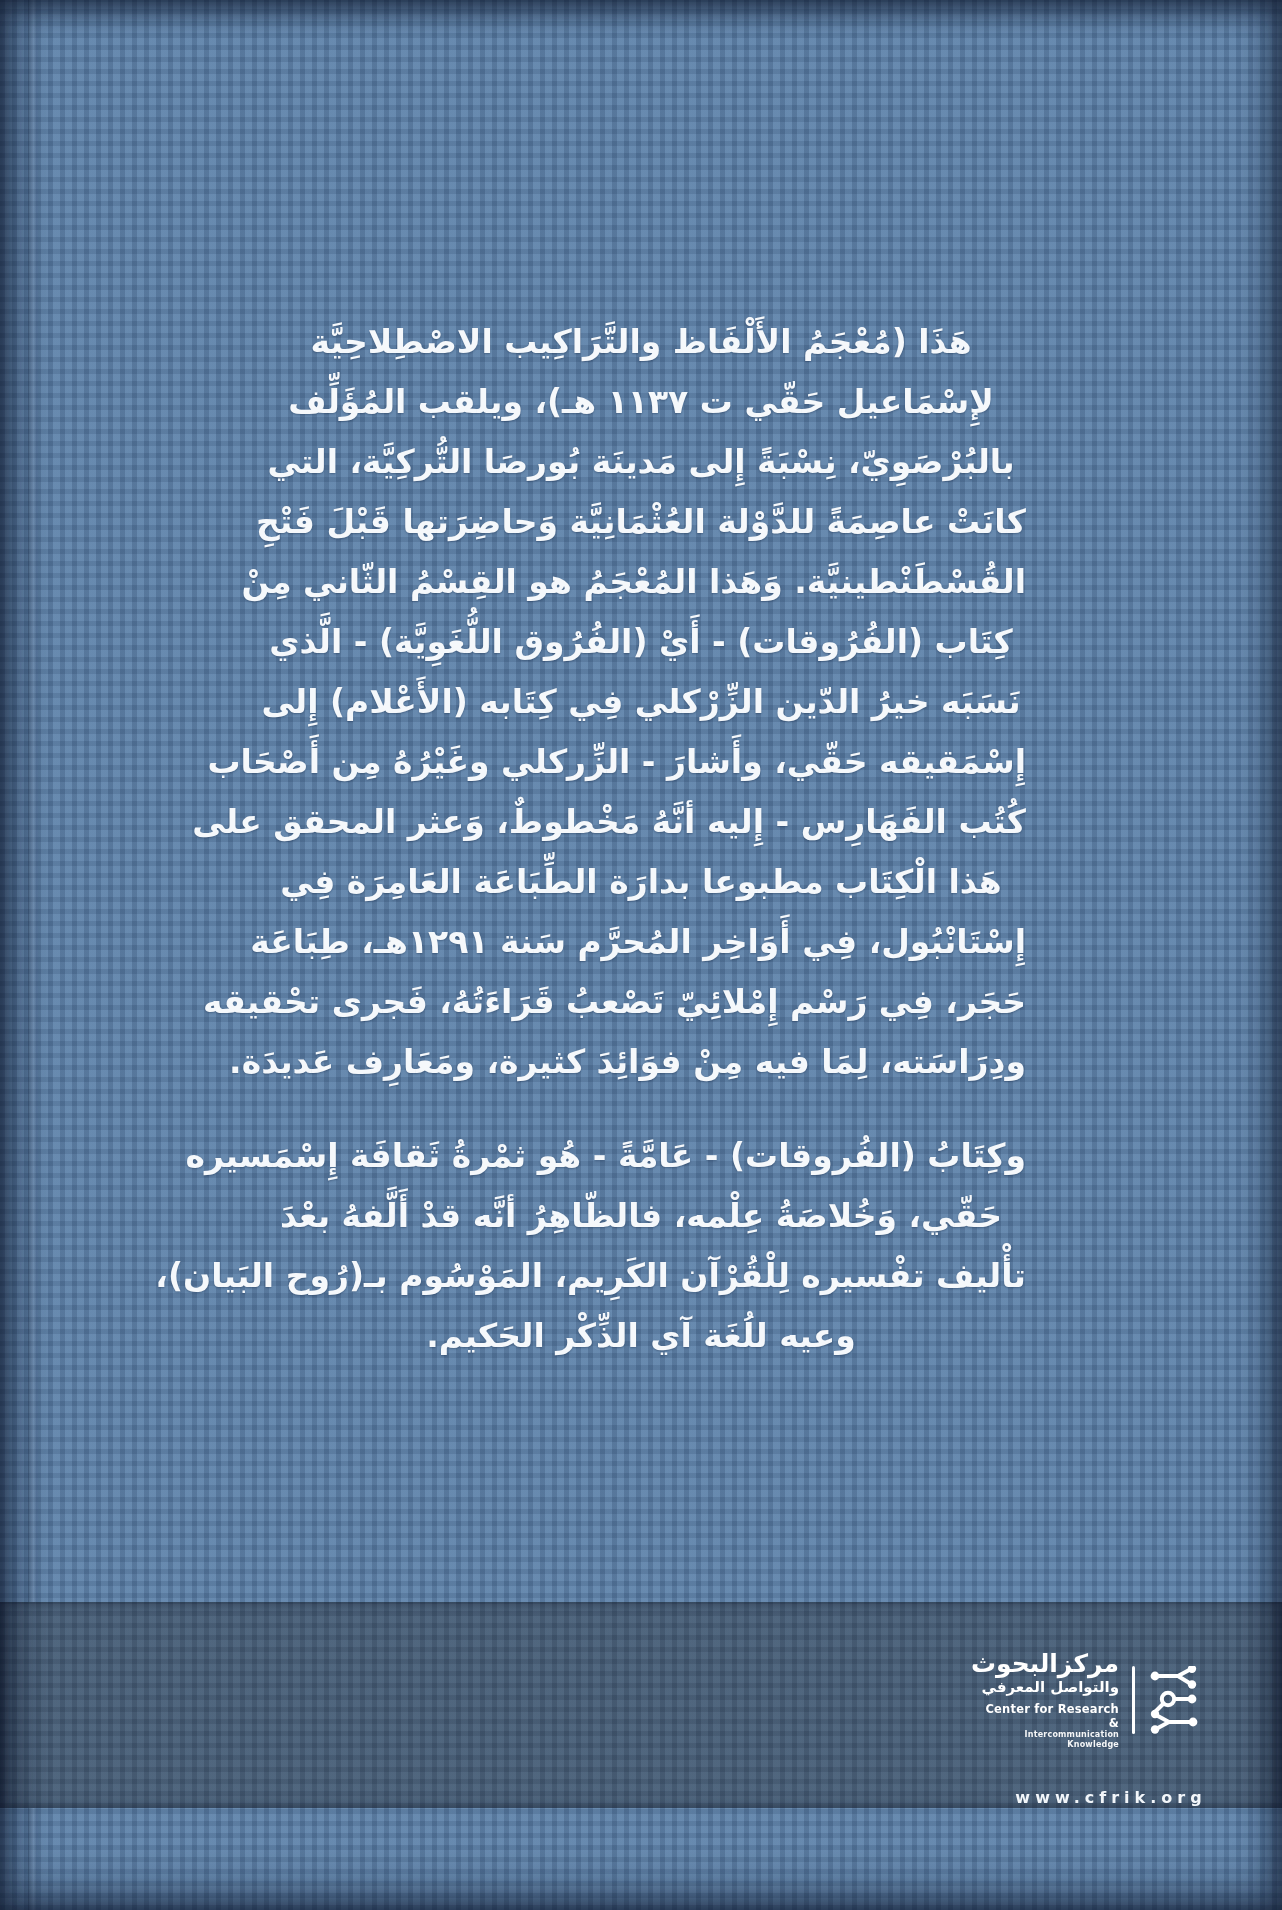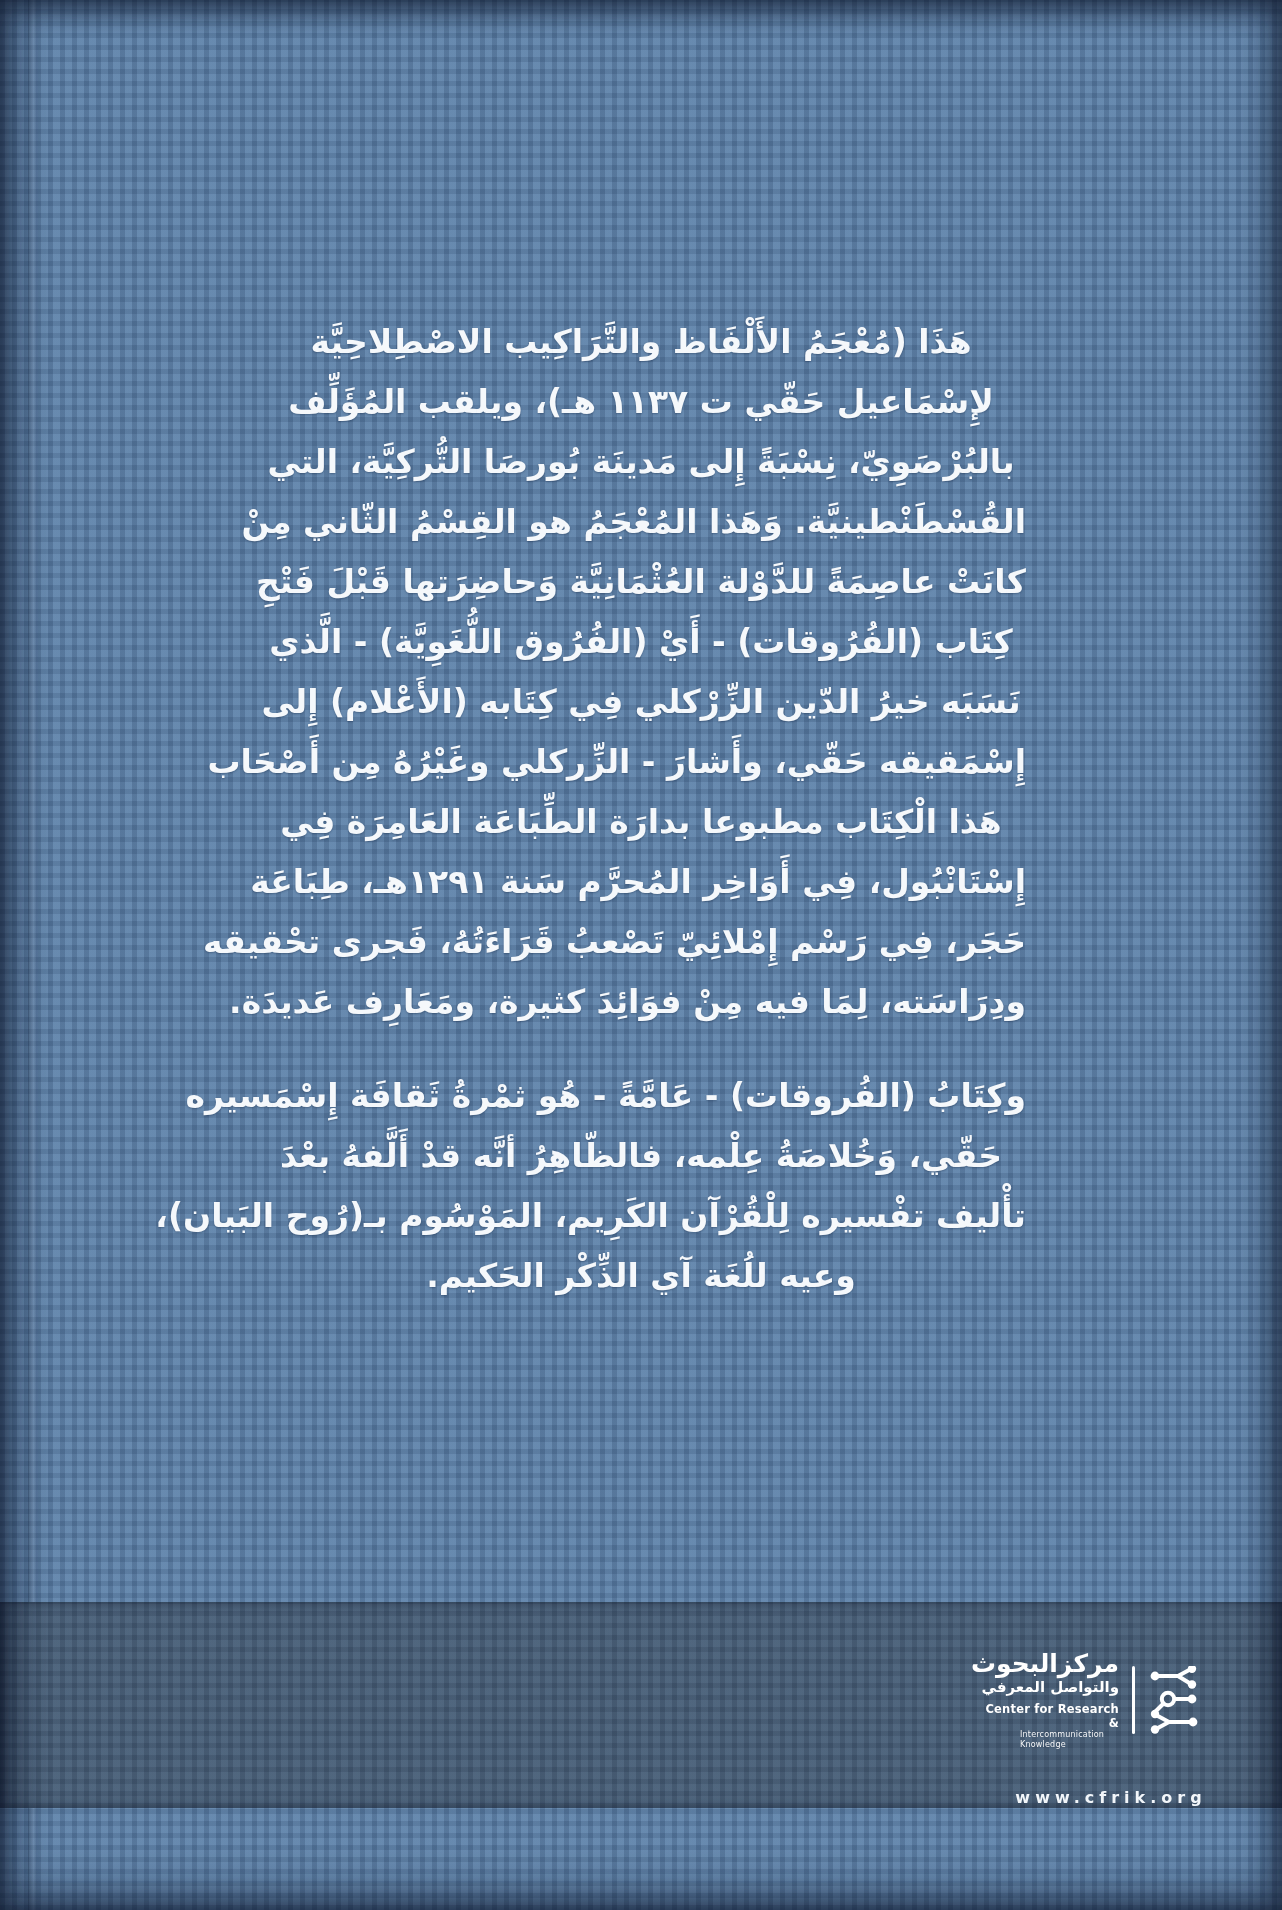--- a/index.html
+++ b/index.html
@@ -48,45 +48,46 @@
     box-shadow: inset 0 4px 10px rgba(15,25,45,0.30), inset 0 -4px 10px rgba(15,25,45,0.25);
   }
   .logo-lockup{
     position:absolute;top:48px;right:80px;
     display:flex;align-items:center;gap:13px;color:#ffffff;
   }
   .logo-text{width:138px;}
   .logo-ar1{direction:rtl;text-align:right;font-size:25px;line-height:27px;font-weight:bold;letter-spacing:0;}
   .logo-ar2{direction:rtl;text-align:right;font-size:15px;line-height:18px;font-weight:bold;margin-top:1px;}
   .logo-en1{text-align:right;font-size:11.5px;line-height:14px;font-weight:bold;margin-top:6px;letter-spacing:0.2px;}
-  .logo-en2{text-align:left;font-size:8px;line-height:10px;font-weight:normal;letter-spacing:0.2px;opacity:0.95;margin-left:39px;}
+  .logo-en2{text-align:right;font-size:8px;line-height:10px;font-weight:bold;letter-spacing:0.2px;opacity:0.95;}
   .logo-divider{width:3px;height:68px;background:#ffffff;border-radius:2px;}
   .logo-mark{width:54px;height:68px;display:block;}
   .website{
     position:absolute;top:186px;right:56px;width:230px;
     color:#f2f6fa;font-size:16px;font-weight:bold;letter-spacing:5px;
     text-align:center;white-space:nowrap;
   }
 </style>
 </head>
 <body>
 
 <div class="cover">
   <div class="hinge"></div>
 
   <div class="blurb">
     <div class="para">
       <div class="line">هَذَا (مُعْجَمُ الأَلْفَاظ والتَّرَاكِيب الاصْطِلاحِيَّة</div>
       <div class="line">لإِسْمَاعيل حَقّي ت ١١٣٧ هـ)، ويلقب المُؤَلِّف</div>
       <div class="line">بالبُرْصَوِيّ، نِسْبَةً إِلى مَدينَة بُورصَا التُّركِيَّة، التي</div>
+      <div class="line">كانَتْ عاصِمَةً للدَّوْلة العُثْمَانِيَّة وَحاضِرَتها قَبْلَ فَتْحِ</div>
       <div class="line">القُسْطَنْطينيَّة. وَهَذا المُعْجَمُ هو القِسْمُ الثّاني مِنْ</div>
-      <div class="line">كانَتْ عاصِمَةً للدَّوْلة العُثْمَانِيَّة وَحاضِرَتها قَبْلَ فَتْحِ</div>
       <div class="line">كِتَاب (الفُرُوقات) - أَيْ (الفُرُوق اللُّغَوِيَّة) - الَّذي</div>
       <div class="line">نَسَبَه خيرُ الدّين الزِّرْكلي فِي كِتَابه (الأَعْلام) إِلى</div>
       <div class="line">إِسْمَقيقه حَقّي، وأَشارَ - الزِّركلي وغَيْرُهُ مِن أَصْحَاب</div>
+      <div class="line">كُتُب الفَهَارِس - إِليه أنَّهُ مَخْطوطٌ، وَعثر المحقق على</div>
       <div class="line">هَذا الْكِتَاب مطبوعا بدارَة الطِّبَاعَة العَامِرَة فِي</div>
       <div class="line">إِسْتَانْبُول، فِي أَوَاخِر المُحرَّم سَنة ١٢٩١هـ،  طِبَاعَة</div>
       <div class="line">حَجَر، فِي رَسْم إِمْلائِيّ تَصْعبُ قَرَاءَتُهُ، فَجرى تحْقيقه</div>
       <div class="line">ودِرَاسَته، لِمَا فيه مِنْ فوَائِدَ كثيرة، ومَعَارِف عَديدَة.</div>
     </div>
     <div class="para">
       <div class="line">وكِتَابُ (الفُروقات) - عَامَّةً - هُو ثمْرةُ ثَقافَة إِسْمَسيره</div>
       <div class="line">حَقّي، وَخُلاصَةُ عِلْمه، فالظّاهِرُ أنَّه قدْ أَلَّفهُ بعْدَ</div>
       <div class="line">تأْليف تفْسيره لِلْقُرْآن الكَرِيم، المَوْسُوم بـ(رُوح البَيان)،</div>
       <div class="line">وعيه للُغَة آي الذِّكْر الحَكيم.</div>

